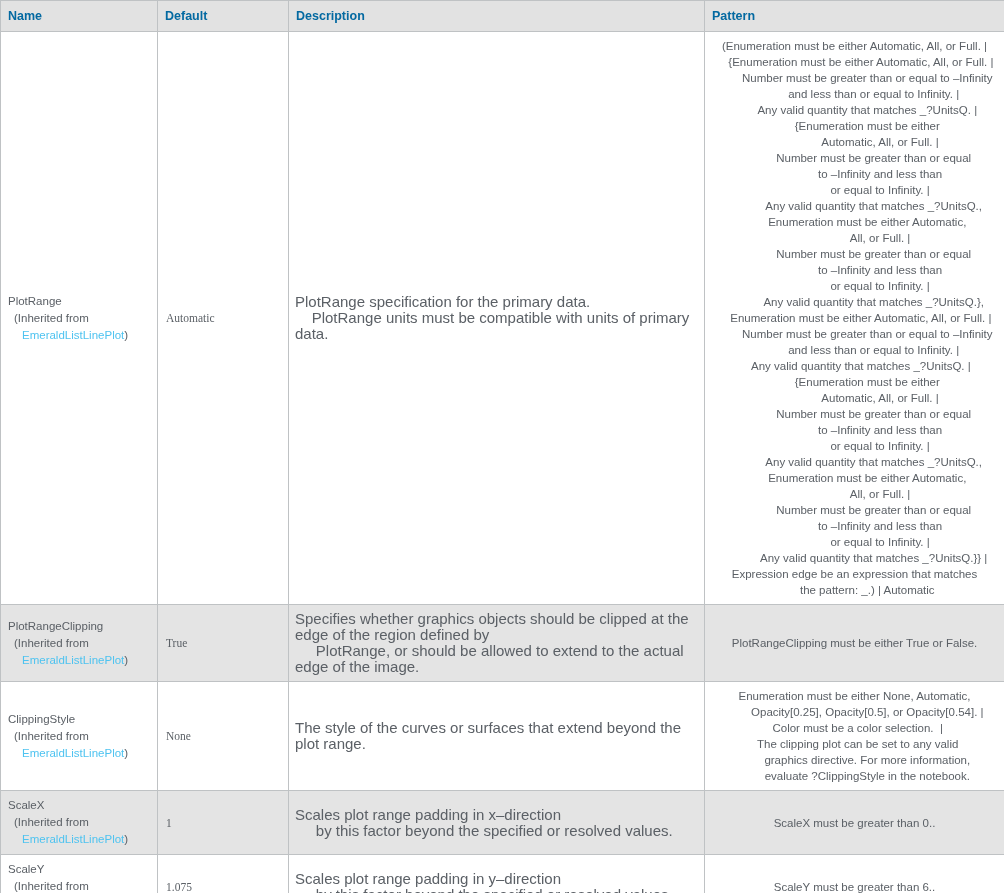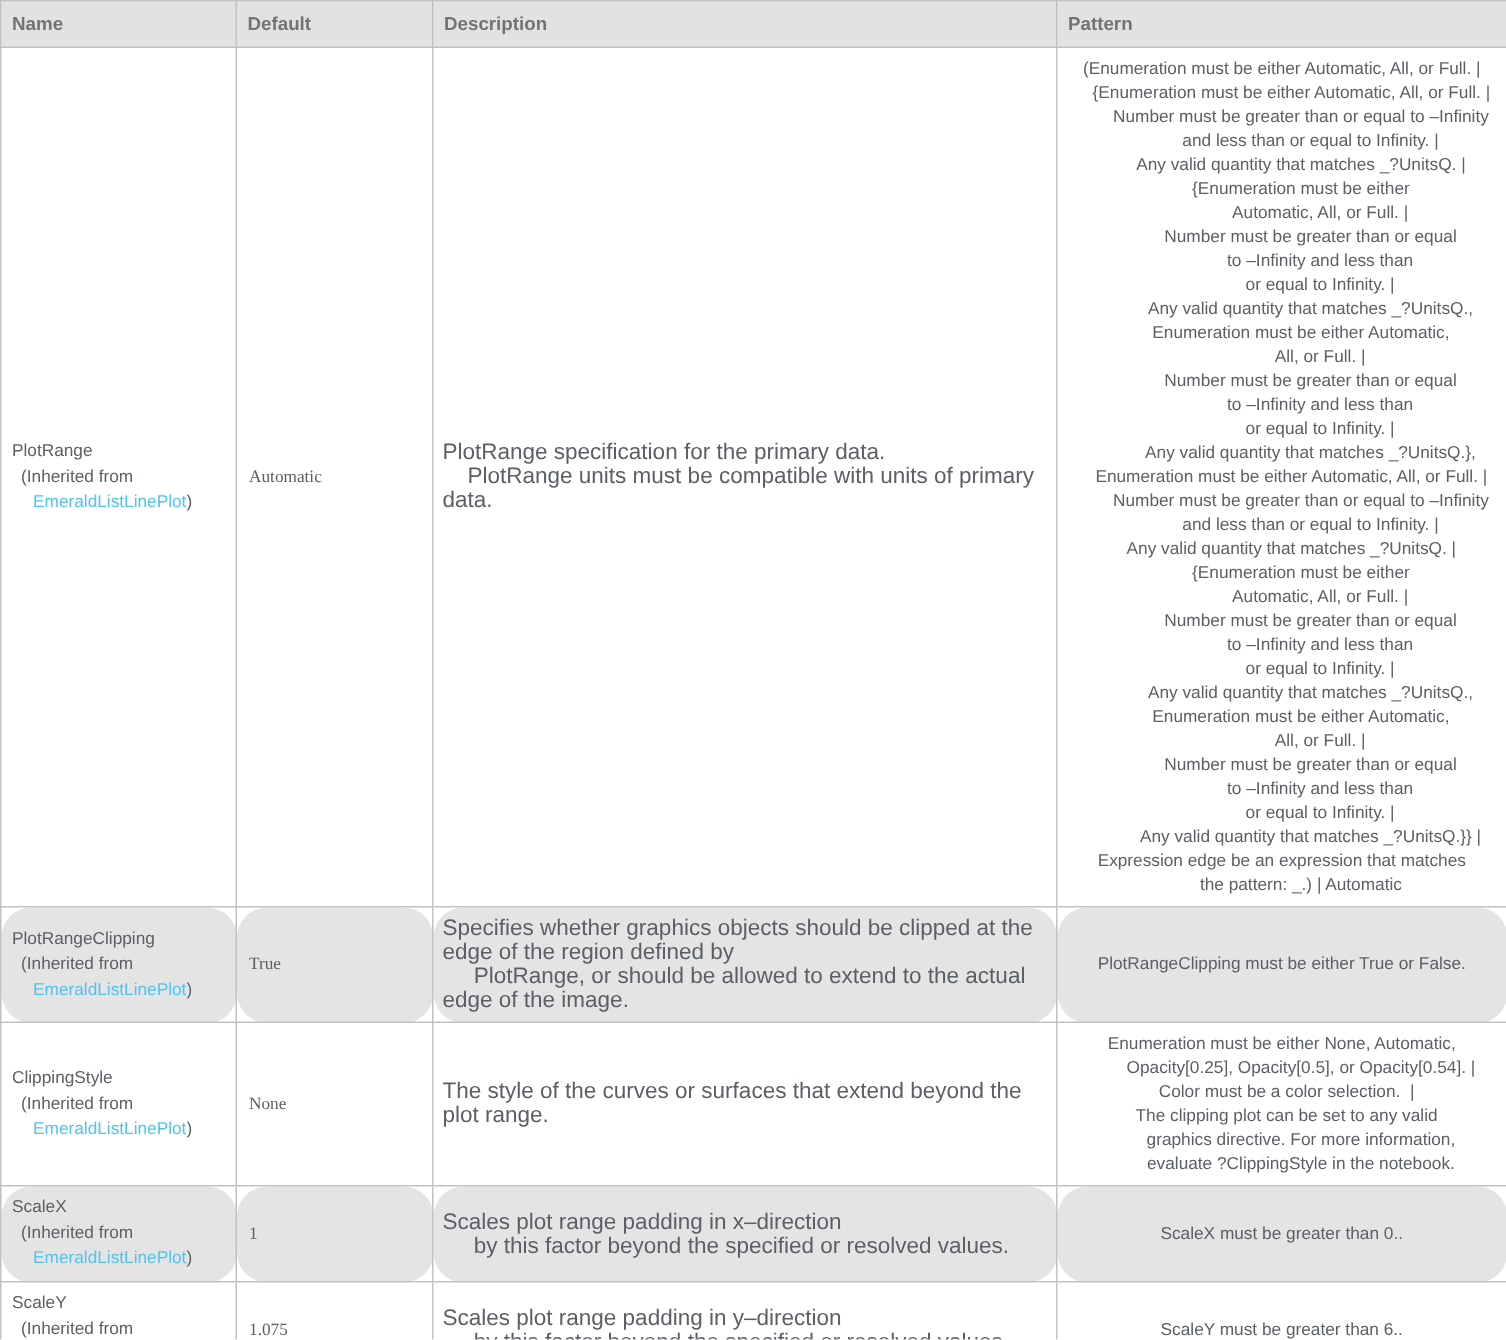--- a/index.html
+++ b/index.html
@@ -28,27 +28,27 @@
   .options-table th,
   .options-table td {
     border: 1px solid #bfc2c4;
     vertical-align: middle;
     padding: 6px 7px;
   }
   thead th {
     background: #e2e2e2;
     font-size: 12.5px;
     font-weight: bold;
-    color: #737373;
+    color: #0369a1;
     text-align: left;
     vertical-align: middle;
     height: 31px;
     padding: 5px 8px;
   }
-  tbody tr.shaded > td { background: #e4e4e4; border-radius: 20px; }
+  tbody tr.shaded > td { background: #e4e4e4; }
   tbody tr.plain  > td { background: #ffffff; }
 
   td.name-cell {
     font-size: 11.5px;
     line-height: 17px;
     text-align: left;
     padding-left: 7px;
   }
   .name-title { display: block; }
   .name-inherit { display: block; padding-left: 6px; }

